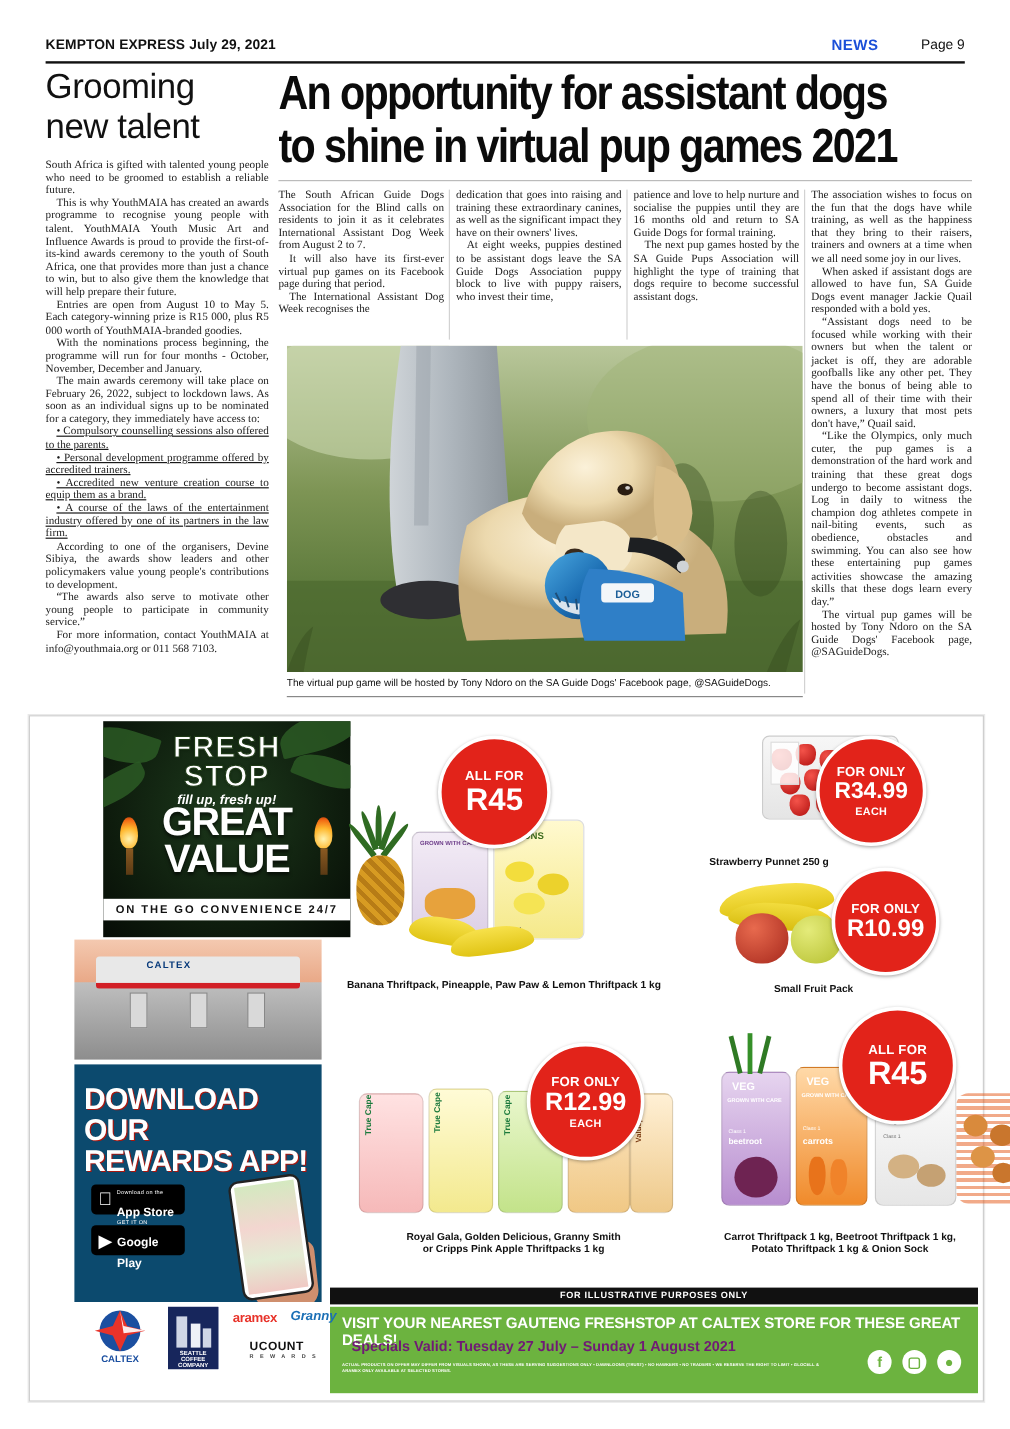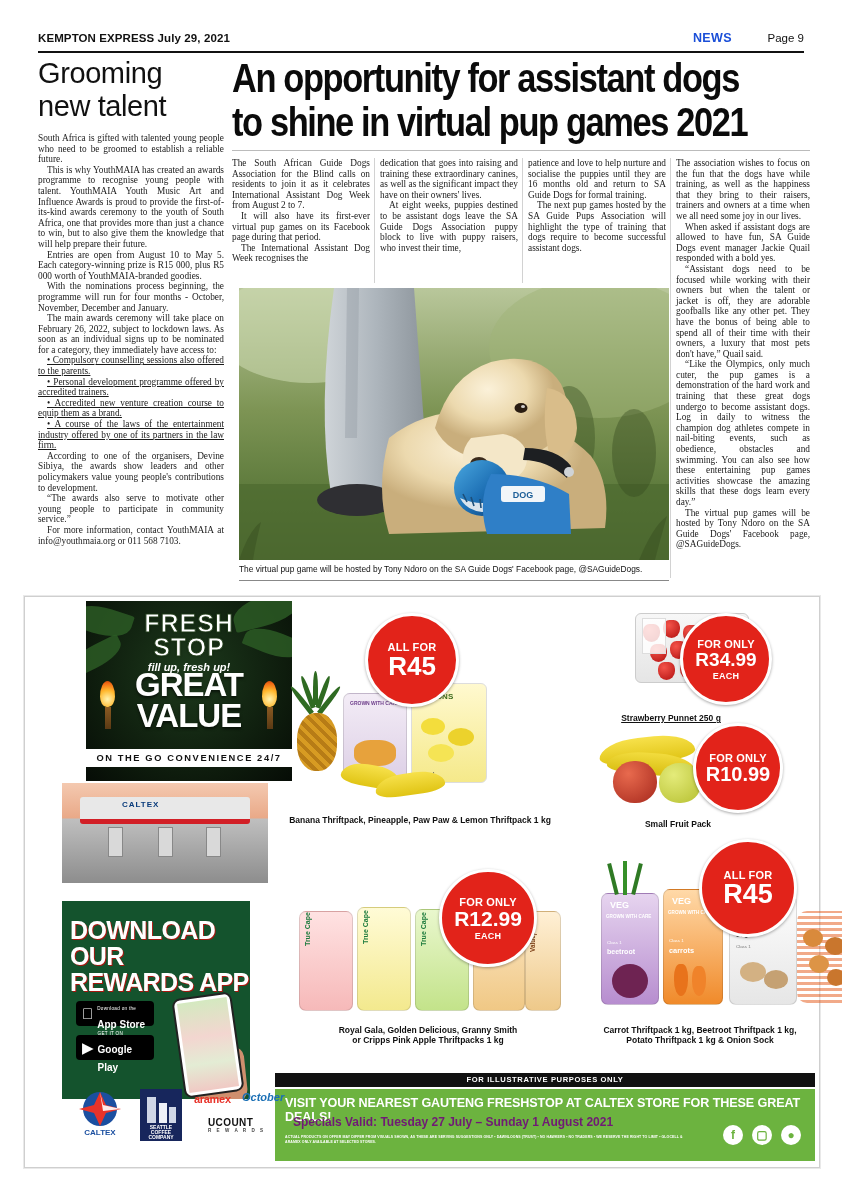--- a/index.html
+++ b/index.html
@@ -71,21 +71,21 @@
   .otg{position:absolute;left:0;top:148px;width:206px;height:18px;background:#fff;
     color:#111;font-size:9.3px;font-weight:700;letter-spacing:1.6px;text-align:center;line-height:18px;}
 
   .fs-photo{position:absolute;left:0;top:182px;width:206px;height:100px;
     background:linear-gradient(#f4c9b0 0%,#e9a988 35%,#bfbfbf 36%,#8d8d8d 100%);overflow:hidden;}
   .caltex-canopy{position:absolute;left:18px;top:14px;width:170px;height:22px;background:#e8e8e8;
     border-bottom:5px solid #d21f26;border-radius:3px;}
   .caltex-word{position:absolute;left:60px;top:17px;font-size:8px;font-weight:700;color:#083a7a;letter-spacing:1px;}
   .pump{position:absolute;top:44px;width:13px;height:28px;background:#d9d9d9;border:1px solid #888;}
 
-  .rewards{position:absolute;left:0;top:300px;width:188px;height:198px;background:#14532d;overflow:hidden;}
+  .rewards{position:absolute;left:0;top:286px;width:206px;height:198px;background:#0c4a6e;overflow:hidden;}
   .rw-txt{position:absolute;left:8px;top:16px;width:190px;color:#fff;font-weight:700;
     font-size:25px;line-height:26px;letter-spacing:-.6px;text-shadow:1px 1px 0 #a8170f;}
   .store-btn{position:absolute;left:14px;width:78px;height:25px;background:#000;border-radius:4px;
     color:#fff;display:flex;align-items:center;padding-left:6px;box-sizing:border-box;}
   .store-btn .gl{font-size:15px;margin-right:4px;}
   .store-btn .tx1{font-size:4.6px;line-height:5px;letter-spacing:.3px;}
   .store-btn .tx2{font-size:10px;line-height:10px;font-weight:700;}
   .phone{position:absolute;right:12px;bottom:4px;width:56px;height:96px;background:#fff;
     border-radius:8px;border:2px solid #222;overflow:hidden;transform:rotate(-8deg);}
   .phone .scr{position:absolute;inset:3px;background:linear-gradient(#d4e9c0,#f3d6d0 40%,#e3ecd4 70%,#f0c9c4);}
@@ -389,21 +389,21 @@
           <div style="position:absolute;left:6px;top:4px;width:22px;height:34px;background:rgba(255,255,255,.82);border:1px solid #ddd;"></div>
         </div>
       </div>
 
       <div class="badge" style="left:405px;top:12px;width:86px;height:86px;">
         <span class="l1">FOR ONLY</span>
         <span class="l2" style="font-size:19px;">R34.99</span>
         <span class="l3">EACH</span>
       </div>
 
-      <div class="prod-cap" style="left:316px;top:112px;width:160px;text-align:center;text-decoration:underline;">Strawberry Punnet 250 g</div>
+      <div class="prod-cap" style="left:316px;top:112px;width:160px;text-align:left;">Strawberry Punnet 250 g</div>
 
       <div class="prod" style="left:318px;top:130px;width:180px;height:78px;">
         <div class="banana" style="left:6px;top:6px;width:96px;height:26px;transform:rotate(-6deg);"></div>
         <div class="banana" style="left:14px;top:22px;width:88px;height:22px;transform:rotate(4deg);background:linear-gradient(#f2dc3e,#d8bd10);"></div>
         <div class="apple" style="left:20px;top:30px;width:44px;height:42px;"></div>
         <div style="position:absolute;left:66px;top:32px;width:42px;height:40px;border-radius:48%;background:radial-gradient(circle at 35% 30%,#e4eb7a,#b5bf2f);"></div>
       </div>
 
       <div class="badge" style="left:418px;top:122px;width:84px;height:84px;">
         <span class="l1">FOR ONLY</span>
@@ -520,20 +520,20 @@
           <rect width="42" height="52" fill="#17265c"></rect>
           <rect x="7" y="8" width="9" height="26" fill="#cfd6e6"></rect>
           <rect x="19" y="14" width="8" height="20" fill="#eef1f7"></rect>
           <rect x="29" y="18" width="7" height="16" fill="#cfd6e6"></rect>
           <text x="21" y="40" font-size="5" font-weight="700" fill="#fff" text-anchor="middle" font-family="Liberation Sans, sans-serif">SEATTLE</text>
           <text x="21" y="45" font-size="5" font-weight="700" fill="#fff" text-anchor="middle" font-family="Liberation Sans, sans-serif">COFFEE</text>
           <text x="21" y="50" font-size="5" font-weight="700" fill="#fff" text-anchor="middle" font-family="Liberation Sans, sans-serif">COMPANY</text>
         </svg>
       </div>
       <div class="aramex">aramex</div>
-      <div class="glocell">October</div>
+      <div class="glocell">Granny</div>
       <div class="ucount">
         <span>UCOUNT</span>
         <small>R E W A R D S</small>
       </div>
     </div>
   </div>
 </div>
 
 </body></html>

